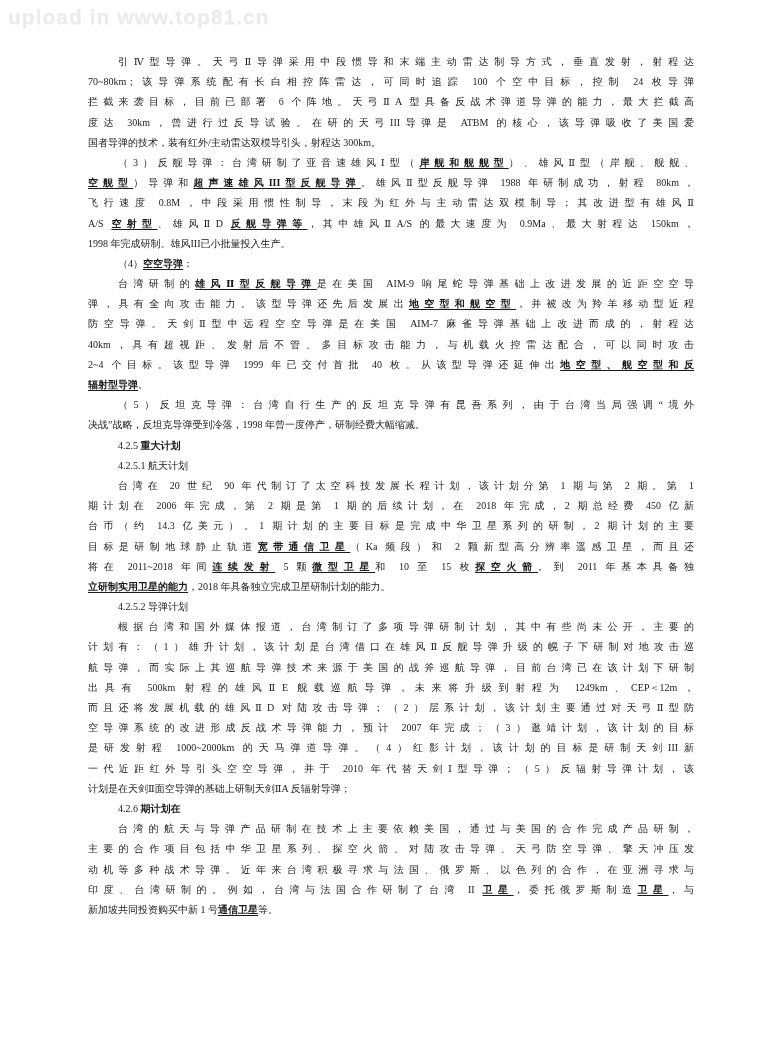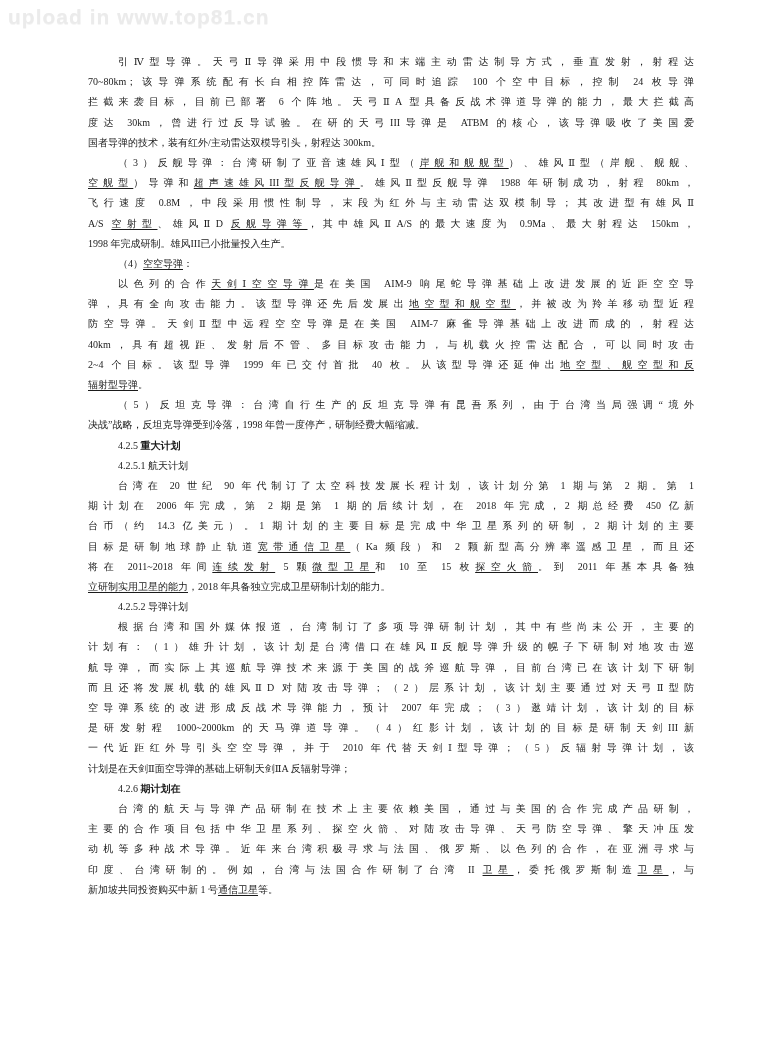--- a/index.html
+++ b/index.html
@@ -30,60 +30,61 @@
   }
   .line{
     height:20.2px;
     overflow:hidden;
   }
   .line.indent{ text-indent:30px; }
   .line.full{
     text-align:justify;
     text-align-last:justify;
   }
-  .seg-u{ text-decoration:underline; text-underline-offset:2px; }
+  .seg-u{ text-decoration:underline; text-underline-offset:2px;font-weight:bold; }
   .seg-b{ font-weight:bold; }
 </style>
 </head>
 <body>
 
 <div class="page">
   <div class="watermark">upload in www.top81.cn</div>
   <div class="doc" id="doc">
       <div class="line indent full"><span>引Ⅳ型导弹。天弓Ⅱ导弹采用中段惯导和末端主动雷达制导方式，垂直发射，射程达</span></div>
       <div class="line full"><span>70~80km；该导弹系统配有长白相控阵雷达，可同时追踪 100 个空中目标，控制 24 枚导弹</span></div>
       <div class="line full"><span>拦截来袭目标，目前已部署 6 个阵地。天弓ⅡA 型具备反战术弹道导弹的能力，最大拦截高</span></div>
       <div class="line full"><span>度达 30km，曾进行过反导试验。在研的天弓III导弹是 ATBM 的核心，该导弹吸收了美国爱</span></div>
       <div class="line"><span>国者导弹的技术，装有红外/主动雷达双模导引头，射程达 300km。</span></div>
       <div class="line indent full"><span>（3）反舰导弹：台湾研制了亚音速雄风Ⅰ型（</span><span class="seg-u">岸舰和舰舰型</span><span>）、雄风Ⅱ型（岸舰、舰舰、</span></div>
       <div class="line full"><span class="seg-u">空舰型</span><span>）导弹和</span><span class="seg-u">超声速雄风III型反舰导弹</span><span>。雄风Ⅱ型反舰导弹 1988 年研制成功，射程 80km，</span></div>
       <div class="line full"><span>飞行速度 0.8M，中段采用惯性制导，末段为红外与主动雷达双模制导；其改进型有雄风Ⅱ</span></div>
       <div class="line full"><span>A/S </span><span class="seg-u">空射型</span><span>、雄风ⅡD </span><span class="seg-u">反舰导弹等</span><span>，其中雄风ⅡA/S 的最大速度为 0.9Ma、最大射程达 150km，</span></div>
       <div class="line"><span>1998 年完成研制。雄风III已小批量投入生产。</span></div>
       <div class="line indent"><span>（4）</span><span class="seg-u">空空导弹</span><span>：</span></div>
-      <div class="line indent full"><span>以色列的合作</span><span class="seg-u">天剑Ⅰ空空导弹</span><span>是在美国 AIM-9 响尾蛇导弹基础上改进发展的近距空空导</span></div>
+      <div class="line indent full"><span>台湾研制的</span><span class="seg-u">雄风Ⅱ型反舰导弹</span><span>是在美国 AIM-9 响尾蛇导弹基础上改进发展的近距空空导</span></div>
       <div class="line full"><span>弹，具有全向攻击能力。该型导弹还先后发展出</span><span class="seg-u">地空型和舰空型</span><span>，并被改为羚羊移动型近程</span></div>
       <div class="line full"><span>防空导弹。天剑Ⅱ型中远程空空导弹是在美国 AIM-7 麻雀导弹基础上改进而成的，射程达</span></div>
       <div class="line full"><span>40km，具有超视距、发射后不管、多目标攻击能力，与机载火控雷达配合，可以同时攻击</span></div>
       <div class="line full"><span>2~4 个目标。该型导弹 1999 年已交付首批 40 枚。从该型导弹还延伸出</span><span class="seg-u">地空型、舰空型和反</span></div>
       <div class="line"><span class="seg-u">辐射型导弹</span><span>。</span></div>
       <div class="line indent full"><span>（5）反坦克导弹：台湾自行生产的反坦克导弹有昆吾系列，由于台湾当局强调“境外</span></div>
       <div class="line"><span>决战”战略，反坦克导弹受到冷落，1998 年曾一度停产，研制经费大幅缩减。</span></div>
       <div class="line indent"><span>4.2.5 </span><span class="seg-b">重大计划</span></div>
       <div class="line indent"><span>4.2.5.1 航天计划</span></div>
       <div class="line indent full"><span>台湾在 20 世纪 90 年代制订了太空科技发展长程计划，该计划分第 1 期与第 2 期。第 1</span></div>
       <div class="line full"><span>期计划在 2006 年完成，第 2 期是第 1 期的后续计划，在 2018 年完成，2 期总经费 450 亿新</span></div>
       <div class="line full"><span>台币（约 14.3 亿美元）。1 期计划的主要目标是完成中华卫星系列的研制，2 期计划的主要</span></div>
       <div class="line full"><span>目标是研制地球静止轨道</span><span class="seg-u">宽带通信卫星</span><span>（Ka 频段）和 2 颗新型高分辨率遥感卫星，而且还</span></div>
       <div class="line full"><span>将在 2011~2018 年间</span><span class="seg-u">连续发射</span><span> 5 颗</span><span class="seg-u">微型卫星</span><span>和 10 至 15 枚</span><span class="seg-u">探空火箭</span><span>。到 2011 年基本具备独</span></div>
       <div class="line"><span class="seg-u">立研制实用卫星的能力</span><span>，2018 年具备独立完成卫星研制计划的能力。</span></div>
       <div class="line indent"><span>4.2.5.2 导弹计划</span></div>
       <div class="line indent full"><span>根据台湾和国外媒体报道，台湾制订了多项导弹研制计划，其中有些尚未公开，主要的</span></div>
       <div class="line full"><span>计划有：（1）雄升计划，该计划是台湾借口在雄风Ⅱ反舰导弹升级的幌子下研制对地攻击巡</span></div>
       <div class="line full"><span>航导弹，而实际上其巡航导弹技术来源于美国的战斧巡航导弹，目前台湾已在该计划下研制</span></div>
+      <div class="line full"><span>出具有 500km 射程的雄风ⅡE 舰载巡航导弹，未来将升级到射程为 1249km、CEP＜12m，</span></div>
       <div class="line full"><span>而且还将发展机载的雄风ⅡD 对陆攻击导弹；（2）层系计划，该计划主要通过对天弓Ⅱ型防</span></div>
       <div class="line full"><span>空导弹系统的改进形成反战术导弹能力，预计 2007 年完成；（3）逖靖计划，该计划的目标</span></div>
       <div class="line full"><span>是研发射程 1000~2000km 的天马弹道导弹。（4）红影计划，该计划的目标是研制天剑III新</span></div>
       <div class="line full"><span>一代近距红外导引头空空导弹，并于 2010 年代替天剑Ⅰ型导弹；（5）反辐射导弹计划，该</span></div>
       <div class="line"><span>计划是在天剑Ⅱ面空导弹的基础上研制天剑ⅡA 反辐射导弹；</span></div>
       <div class="line indent"><span>4.2.6 </span><span class="seg-b">期计划在</span></div>
       <div class="line indent full"><span>台湾的航天与导弹产品研制在技术上主要依赖美国，通过与美国的合作完成产品研制，</span></div>
       <div class="line full"><span>主要的合作项目包括中华卫星系列、探空火箭、对陆攻击导弹、天弓防空导弹、擎天冲压发</span></div>
       <div class="line full"><span>动机等多种战术导弹。近年来台湾积极寻求与法国、俄罗斯、以色列的合作，在亚洲寻求与</span></div>
       <div class="line full"><span>印度、台湾研制的。例如，台湾与法国合作研制了台湾 II </span><span class="seg-u">卫星</span><span>，委托俄罗斯制造</span><span class="seg-u">卫星</span><span>，与</span></div>

